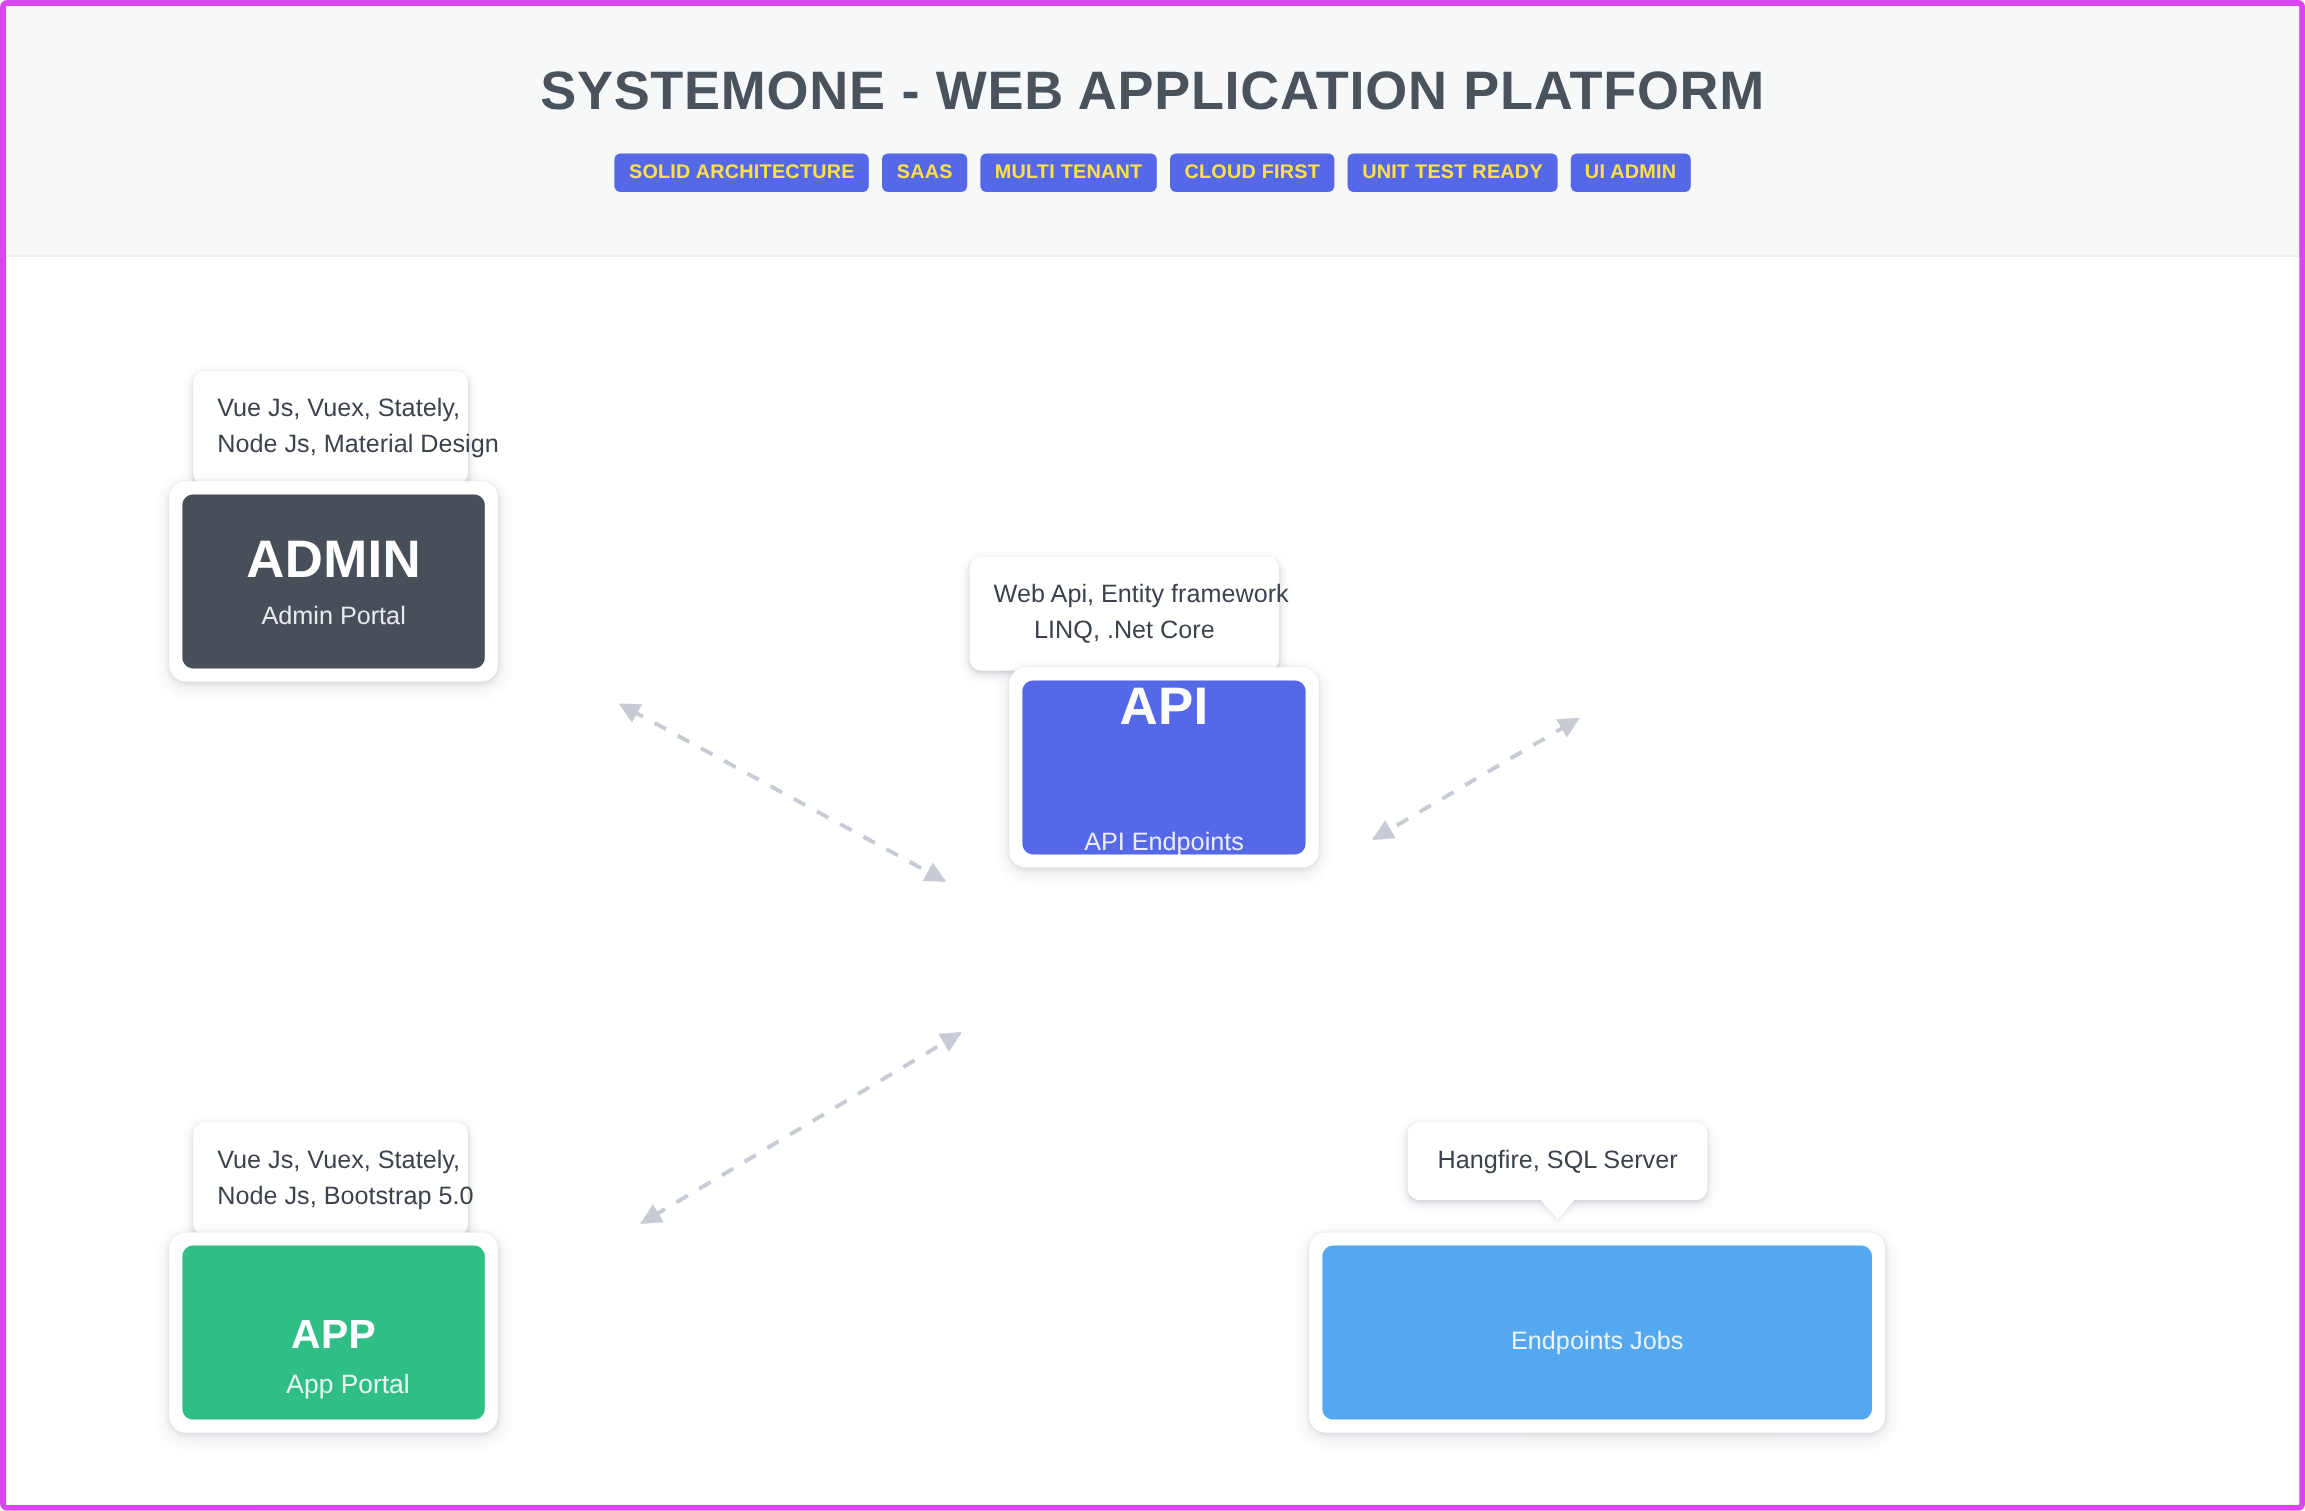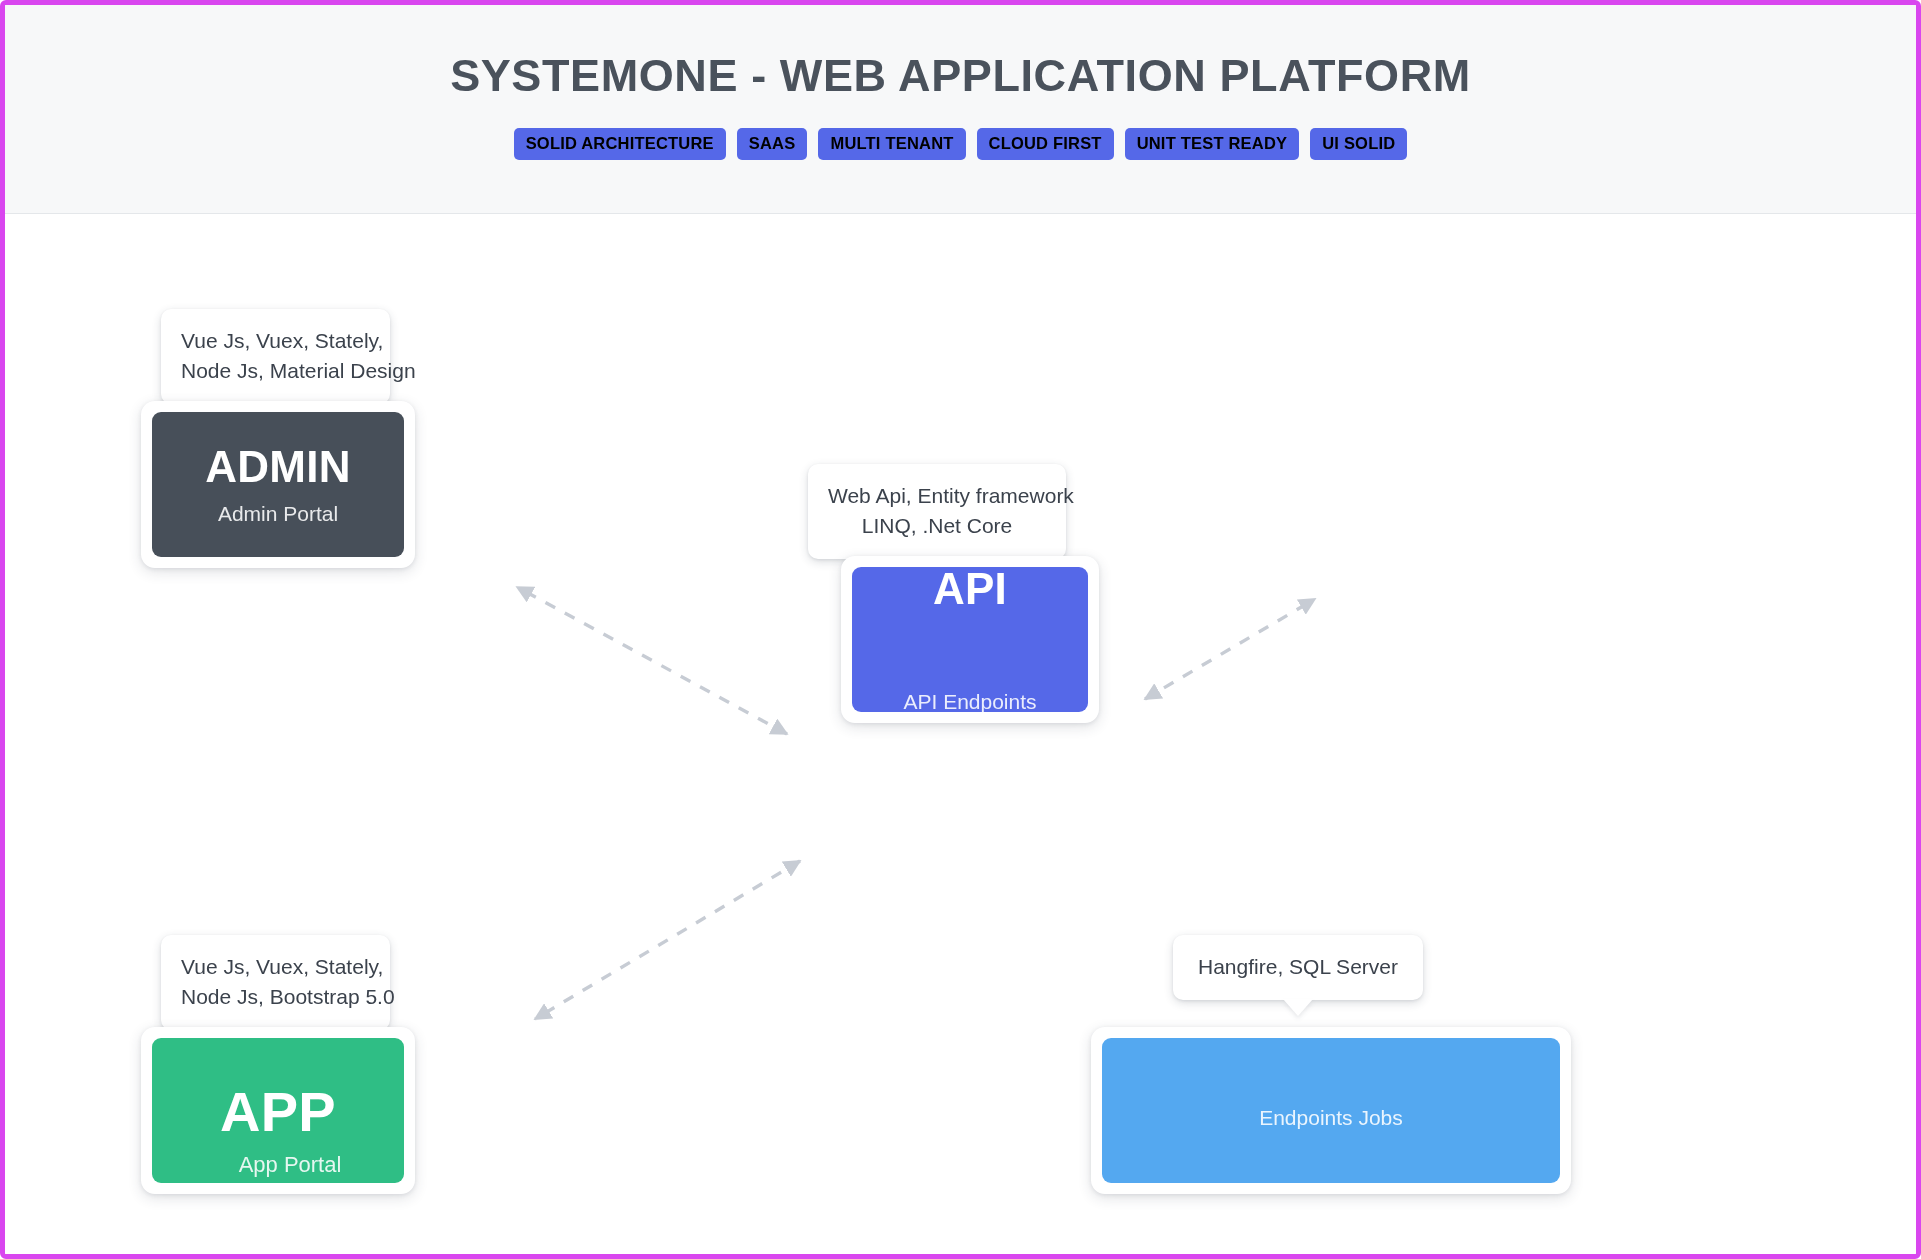--- a/index.html
+++ b/index.html
@@ -53,21 +53,21 @@
   }
 
   #badge-row {
     margin-top: 30px;
     display: flex;
     align-items: center;
     gap: 11px;
   }
   .badge {
     background: #5568e8;
-    color: #000000;
+    color: #fde047;
     font-size: 16.5px;
     font-weight: bold;
     letter-spacing: 0.2px;
     padding: 7px 12px 8px 12px;
     border-radius: 5px;
     line-height: 1;
     white-space: nowrap;
   }
 
   
@@ -150,21 +150,21 @@
   }
 
   
   #node-admin .tooltip   { left: 20px;  top: 21px;  width: 189px; }
   #node-admin .card-frame{ left: 0px;   top: 113px; width: 274px; height: 167px; }
   #node-admin .card-title{ font-size: 44px; }
   #node-admin .card-sub  { font-size: 21px; }
 
   #node-app .tooltip     { left: 20px;  top: 21px;  width: 189px; }
   #node-app .card-frame  { left: 0px;   top: 113px; width: 274px; height: 167px; }
-  #node-app .card-title  { font-size: 56px; margin-top: 38px; }
+  #node-app .card-title  { font-size: 34px; margin-top: 38px; }
   #node-app .card-sub    { font-size: 22px; margin-left: 24px; }
 
   #node-identity .tooltip    { left: 78px; top: 21px; width: 130px; }
   #node-identity .card-frame { left: 0px;  top: 113px; width: 394px; height: 167px; }
   #node-identity .card-title { font-size: 44px; }
   #node-identity .card-sub   { font-size: 21px; }
 
   #node-automation .tooltip    { left: 82px; top: 21px; width: 210px; }
   #node-automation .card-frame { left: 0px;  top: 113px; width: 480px; height: 167px; }
   #node-automation .card-title { font-size: 44px; }
@@ -181,21 +181,21 @@
 <div id="page">
 
   <div id="header">
     <div id="page-title">SYSTEMONE - WEB APPLICATION PLATFORM</div>
     <div id="badge-row">
       <span class="badge">SOLID ARCHITECTURE</span>
       <span class="badge">SAAS</span>
       <span class="badge">MULTI TENANT</span>
       <span class="badge">CLOUD FIRST</span>
       <span class="badge">UNIT TEST READY</span>
-      <span class="badge">UI SOLID</span>
+      <span class="badge">UI ADMIN</span>
     </div>
   </div>
 
   <div id="canvas">
 
     <svg id="connectors" viewBox="0 0 1921 1049" width="1921" height="1049">
       <defs>
         <marker id="arrow-end" viewBox="0 0 10 10" refX="9" refY="5" markerWidth="5.2" markerHeight="5.2" orient="auto-start-reverse">
           <path d="M 0 0 L 10 5 L 0 10 z" fill="#c7ccd4"></path>
         </marker>

